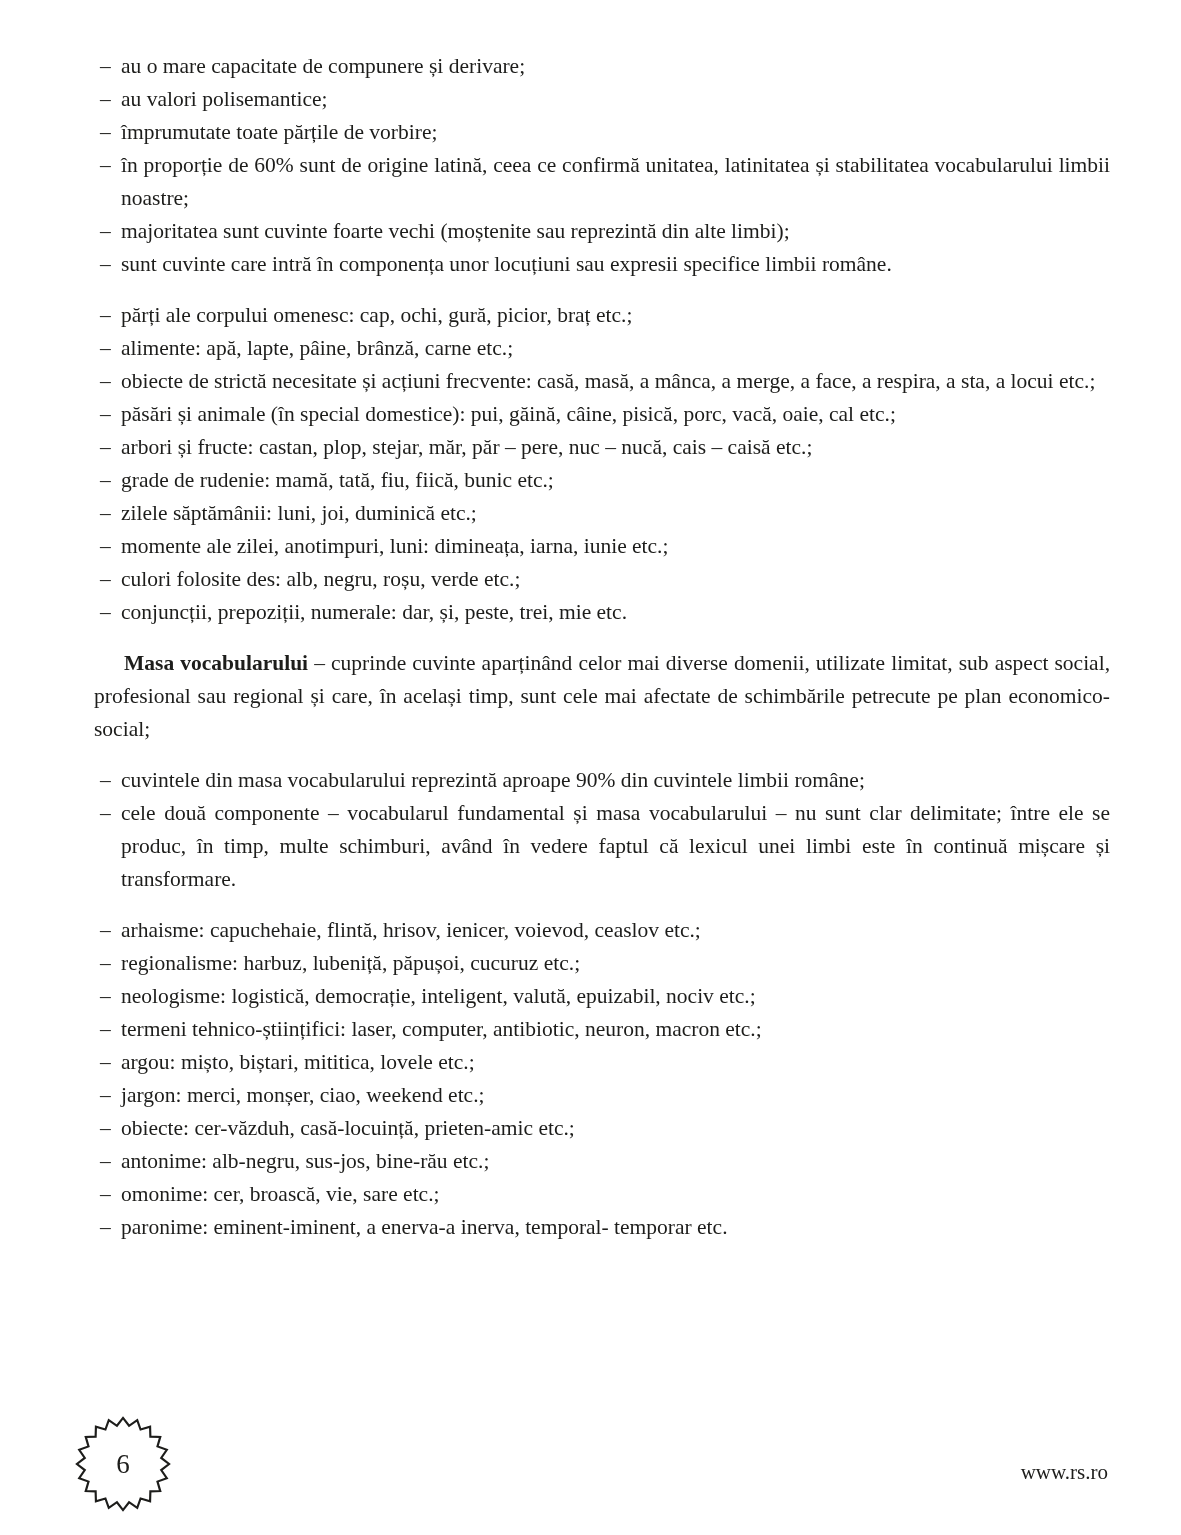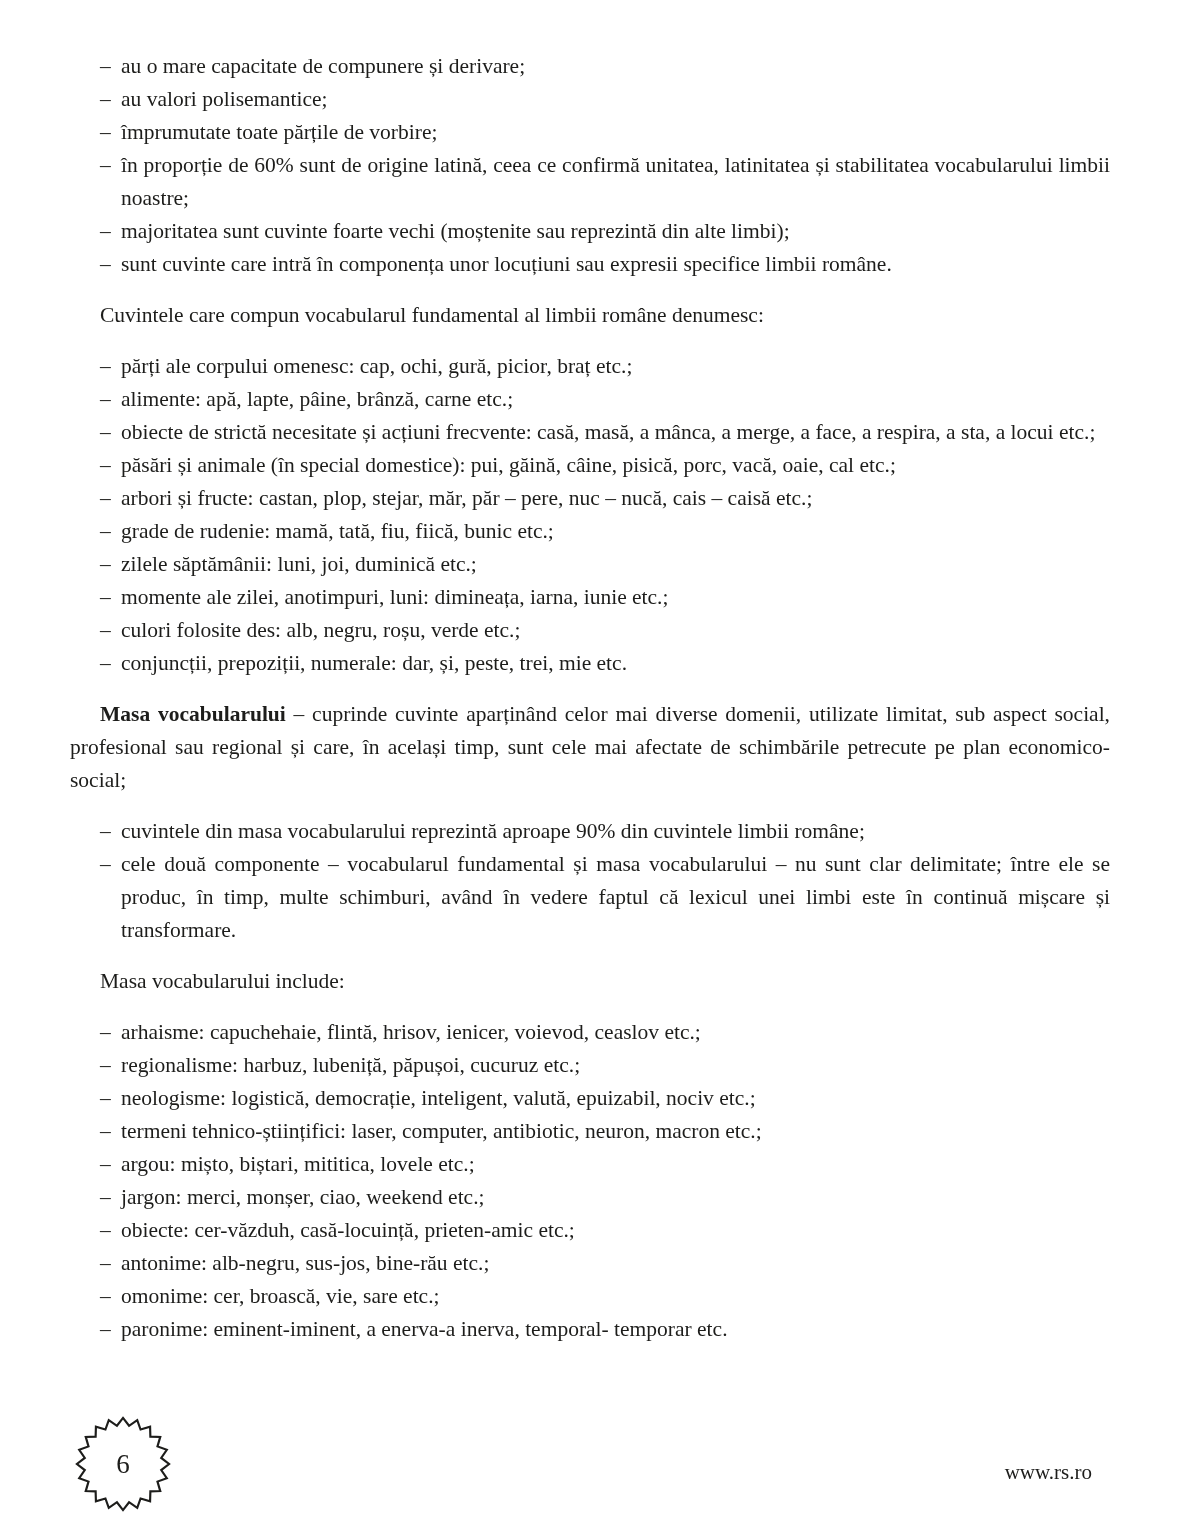--- a/index.html
+++ b/index.html
@@ -31,21 +31,21 @@
     width: 21px;
   }
   .item-text {
     flex: 1 1 auto;
     text-align: justify;
   }
   .para {
     margin: 0 0 18px 0;
     text-indent: 30px;
   }
-  .para.justify { text-align: justify; }
+  .para.justify { text-align: justify; margin-left: 24px; }
   .para strong { font-weight: bold; }
   .footer {
     position: absolute;
     left: 70px;
     right: 71px;
     bottom: 18px;
     height: 118px;
   }
   .seal {
     position: absolute;
@@ -59,21 +59,21 @@
     position: absolute;
     left: 0; top: 0; right: 0; bottom: 0;
     display: flex;
     align-items: center;
     justify-content: center;
     font-size: 27px;
     color: #1d1d1b;
   }
   .website {
     position: absolute;
-    right: 18px;
+    right: 2px;
     bottom: 32px;
     font-size: 21px;
     color: #1d1d1b;
   }
 </style>
 </head>
 <body>
 
 <div class="page">
   <div class="content">
@@ -98,21 +98,20 @@
       <li class="dash-item">
         <span class="marker">–</span>
         <span class="item-text">majoritatea sunt cuvinte foarte vechi (moștenite sau reprezintă din alte limbi);</span>
       </li>
       <li class="dash-item">
         <span class="marker">–</span>
         <span class="item-text">sunt cuvinte care intră în componența unor locuțiuni sau expresii specifice limbii române.</span>
       </li>
     </ul>
 
-    <p class="para">Cuvintele care compun vocabularul fundamental al limbii române denumesc:</p>
 
     <ul class="dash-list">
       <li class="dash-item">
         <span class="marker">–</span>
         <span class="item-text">părți ale corpului omenesc: cap, ochi, gură, picior, braț etc.;</span>
       </li>
       <li class="dash-item">
         <span class="marker">–</span>
         <span class="item-text">alimente: apă, lapte, pâine, brânză, carne etc.;</span>
       </li>
@@ -156,21 +155,20 @@
       <li class="dash-item">
         <span class="marker">–</span>
         <span class="item-text">cuvintele din masa vocabularului reprezintă aproape 90% din cuvintele limbii române;</span>
       </li>
       <li class="dash-item">
         <span class="marker">–</span>
         <span class="item-text">cele două componente – vocabularul fundamental și masa vocabularului – nu sunt clar delimitate; între ele se produc, în timp, multe schimburi, având în vedere faptul că lexicul unei limbi este în continuă mișcare și transformare.</span>
       </li>
     </ul>
 
-    <p class="para">Masa vocabularului include:</p>
 
     <ul class="dash-list">
       <li class="dash-item">
         <span class="marker">–</span>
         <span class="item-text">arhaisme: capuchehaie, flintă, hrisov, ienicer, voievod, ceaslov etc.;</span>
       </li>
       <li class="dash-item">
         <span class="marker">–</span>
         <span class="item-text">regionalisme: harbuz, lubeniță, păpușoi, cucuruz etc.;</span>
       </li>

